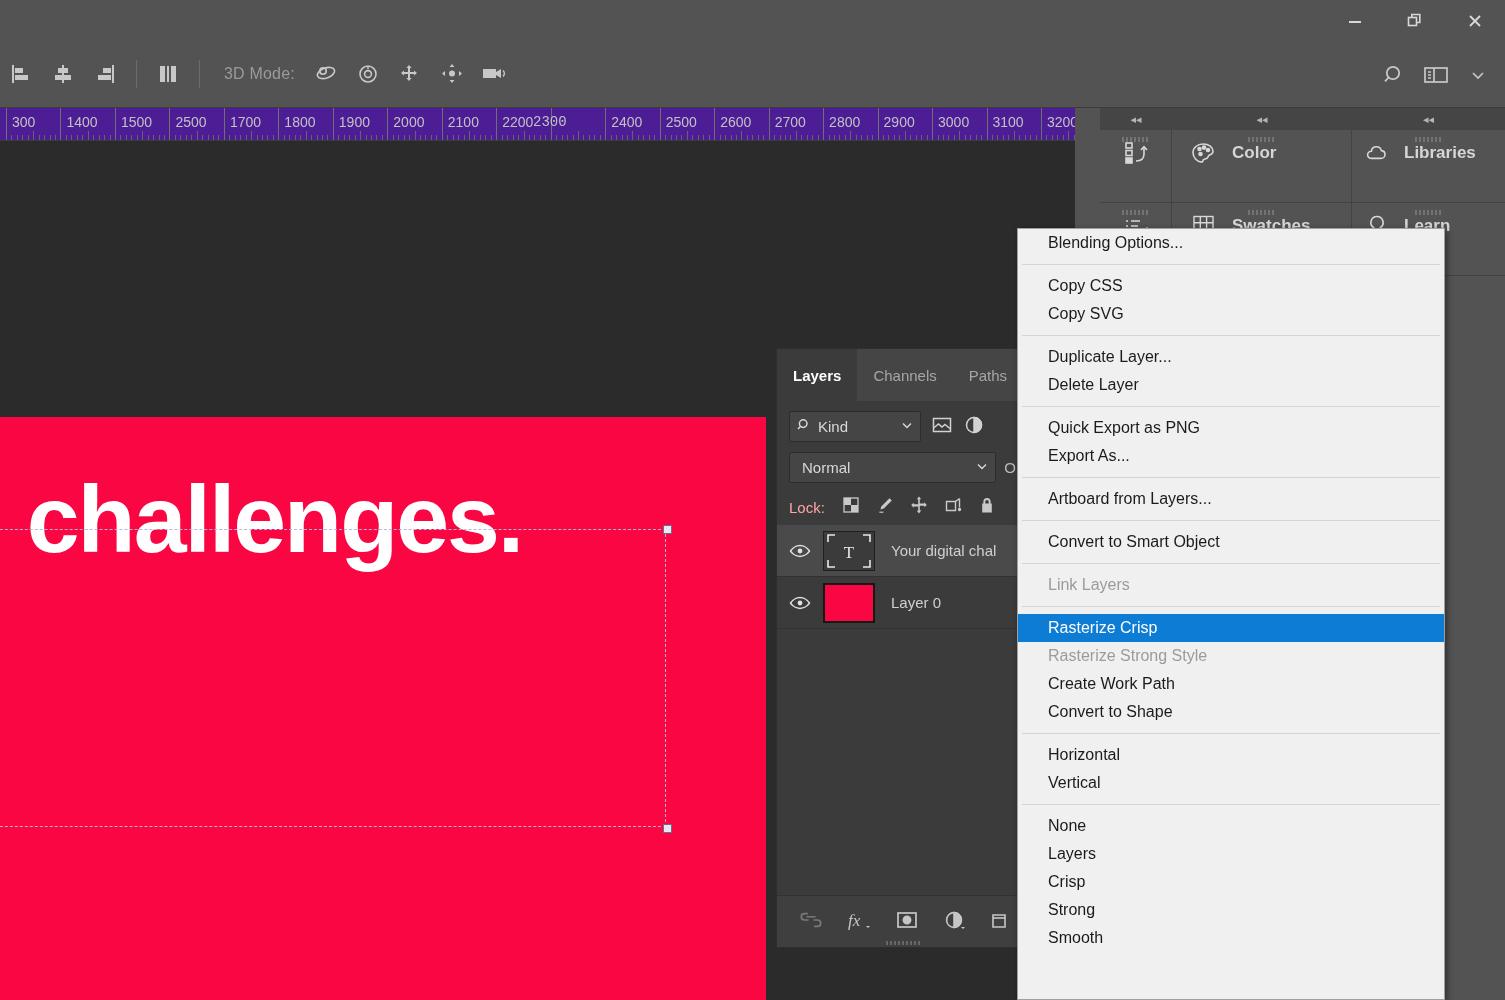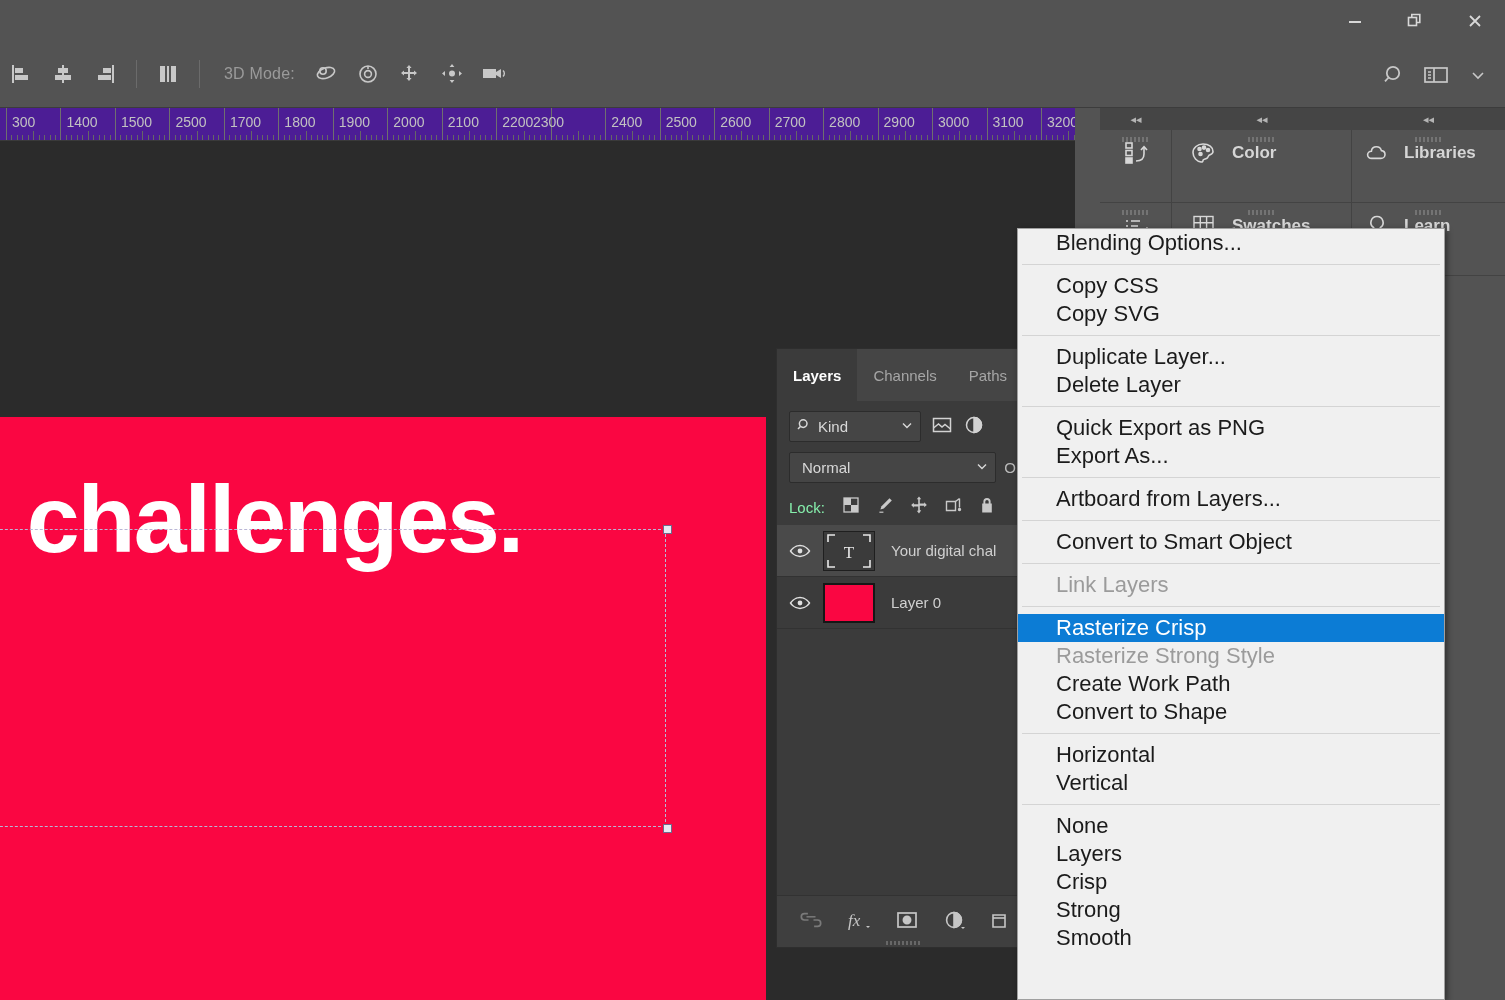--- a/index.html
+++ b/index.html
@@ -111,21 +111,21 @@
   }
   .tab.active { background: #3b3b3b; color: #ffffff; font-weight: bold; }
   .lp-filter { display: flex; align-items: center; padding: 10px 12px 6px 12px; gap: 10px; }
   .selectbox {
     display: flex; align-items: center; height: 31px; background: #454545;
     border: 1px solid #2c2c2c; border-radius: 2px; padding: 0 6px; color: #d8d8d8; font-size: 15px;
   }
   .selectbox .lbl { flex: 1; padding: 0 6px; }
   .lp-blend { display: flex; align-items: center; padding: 4px 12px 6px 12px; gap: 8px; }
   .lp-lock { display: flex; align-items: center; padding: 6px 12px; gap: 14px; color: #c9c9c9; }
-  .lp-lock .lockword { font-size: 15px; color: #86efac; margin-right: 2px; }
+  .lp-lock .lockword { font-size: 15px; color: #fca5a5; margin-right: 2px; }
   .layerrow { display: flex; align-items: center; height: 52px; border-bottom: 1px solid #323232; }
   .layerrow.selected { background: #4a4a4a; }
   .eyecell { width: 46px; display: flex; align-items: center; justify-content: center; }
   .thumb {
     width: 52px; height: 40px; display: flex; align-items: center; justify-content: center;
     border: 1px solid #1f1f1f; background: #3b3b3b; color: #e8e8e8;
   }
   .thumb.solid { background: #fa0642; border: 2px solid #161616; }
   .layername { color: #d0d0d0; font-size: 15px; margin-left: 16px; white-space: nowrap; overflow: hidden; }
   .lp-bottom {
@@ -141,22 +141,22 @@
   }
 
   
   .ctxmenu {
     position: absolute; left: 1017px; top: 228px; width: 428px; height: 772px;
     background: #f0f0f0; border: 1px solid #a0a0a0;
     box-shadow: 2px 2px 6px rgba(0,0,0,.45);
     overflow: hidden;
   }
   .mi {
-    height: 28px; display: flex; align-items: center; padding-left: 38px;
-    color: #1b1b1b; font-size: 22px; font-family: "Liberation Sans", sans-serif;
+    height: 28px; display: flex; align-items: center; padding-left: 30px;
+    color: #1b1b1b; font-size: 16px; font-family: "Liberation Sans", sans-serif;
   }
   .mi.disabled { color: #9b9b9b; }
   .mi.highlight { background: #0c7cd5; color: #ffffff; }
   .msep { height: 1px; background: #d4d4d4; margin: 7px 4px; }
 </style>
 </head>
 <body>
 
 <div id="app">
 
@@ -378,21 +378,21 @@
       <div class="rminor" style="left: 501.711px; height: 5px;"></div>
       <div class="rminor" style="left: 507.158px; height: 5px;"></div>
       <div class="rminor" style="left: 512.605px; height: 5px;"></div>
       <div class="rminor" style="left: 518.053px; height: 5px;"></div>
       <div class="rminor" style="left: 523.5px; height: 9px;"></div>
       <div class="rminor" style="left: 528.947px; height: 5px;"></div>
       <div class="rminor" style="left: 534.395px; height: 5px;"></div>
       <div class="rminor" style="left: 539.842px; height: 5px;"></div>
       <div class="rminor" style="left: 545.289px; height: 5px;"></div>
       <div class="rtick" style="left: 550.737px;"></div>
-      <div class="rlabel" style="left: 533px;">2300</div>
+      <div class="rlabel" style="left: 533px; font-family: Liberation Mono, monospace;">2300</div>
       <div class="rminor" style="left: 556.184px; height: 5px;"></div>
       <div class="rminor" style="left: 561.632px; height: 5px;"></div>
       <div class="rminor" style="left: 567.079px; height: 5px;"></div>
       <div class="rminor" style="left: 572.526px; height: 5px;"></div>
       <div class="rminor" style="left: 577.974px; height: 9px;"></div>
       <div class="rminor" style="left: 583.421px; height: 5px;"></div>
       <div class="rminor" style="left: 588.868px; height: 5px;"></div>
       <div class="rminor" style="left: 594.316px; height: 5px;"></div>
       <div class="rminor" style="left: 599.763px; height: 5px;"></div>
       <div class="rtick" style="left: 605.211px;"></div>

